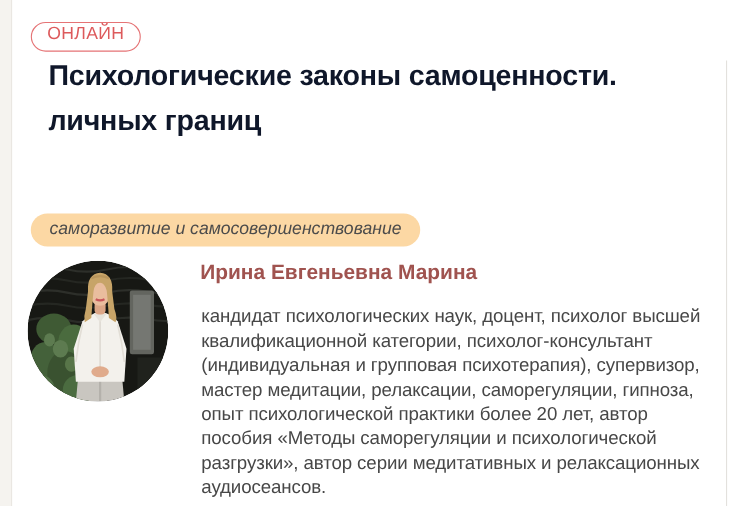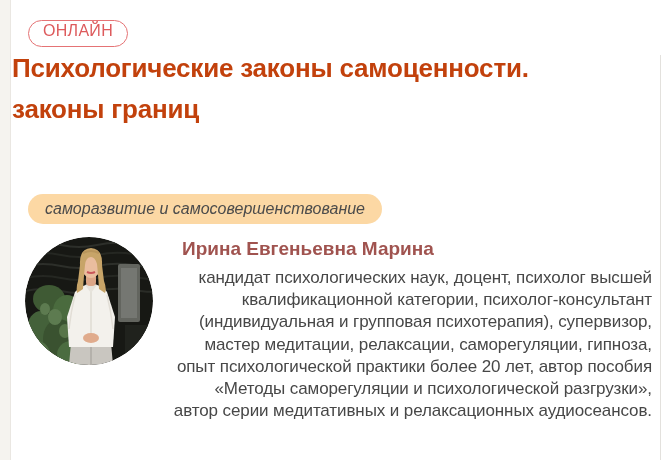--- a/index.html
+++ b/index.html
@@ -27,26 +27,26 @@
     padding: 1px 14px 6px;
     border: 1.5px solid #e57375;
     border-radius: 17px;
     color: #dd5a5c;
     font-size: 16px;
     line-height: 18px;
     letter-spacing: 0.3px;
     background: #ffffff;
   }
   .title {
-    position: absolute; left: 12px; top: 48px;
+    position: absolute; left: 44px; top: 48px;
     margin: 0;
     width: 600px;
     font-size: 26px;
     font-weight: 700;
-    color: #c2410c;
+    color: #0f172a;
     line-height: 41px;
     letter-spacing: -0.2px;
   }
   .title span { display: block; }
   .tags {
     position: absolute; left: 28px; top: 194px;
     display: flex; gap: 21px;
   }
   .tag {
     background: #fcd8a4;
@@ -74,41 +74,40 @@
     width: 492px;
   }
   .speaker-name {
     margin: 1px 16px 7px;
     font-size: 19px;
     font-weight: 700;
     color: #a0534f;
     cursor: pointer;
   }
   .speaker-bio {
-    margin: 6px;
+    margin: 17px;
     font-size: 17px;
     line-height: 22.2px;
     color: #474747;
     letter-spacing: -0.1px;
-    text-align: right;
   }
 </style>
 </head>
 <body>
 
 <div class="gutter"></div>
 <div class="right-divider"></div>
 
 <div>
 
   <div class="badge">ОНЛАЙН</div>
 
   <h1 class="title">
     <span>Психологические законы самоценности.</span>
-    <span>законы границ</span>
+    <span>личных границ</span>
   </h1>
 
   <div class="tags">
     <span class="tag">саморазвитие и самосовершенствование</span>
   </div>
 
   <div class="profile">
     <div class="avatar">
       <svg width="128" height="128" viewBox="0 0 128 128">
         <defs>

